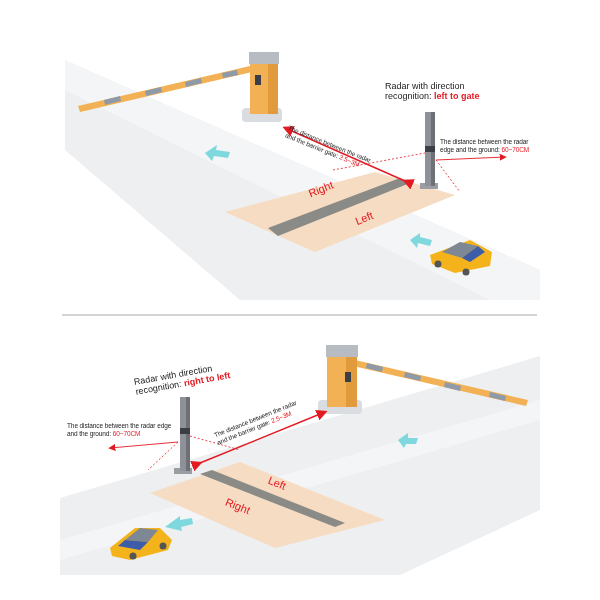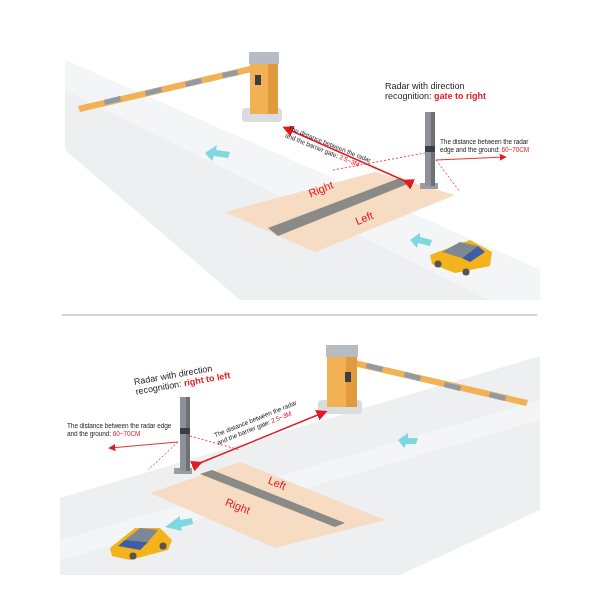--- a/index.html
+++ b/index.html
@@ -108,21 +108,21 @@
       <polygon points="125,540 140,528 158,530 148,542" fill="#7d8894"></polygon>
       <polygon points="118,546 125,540 148,542 140,550" fill="#3d5da8"></polygon>
       <circle cx="133" cy="556" r="3.5" fill="#555"></circle>
       <circle cx="163" cy="546" r="3.5" fill="#555"></circle>
     </g>
   </g>
 </svg>
 
 <div class="lbl cap" style="left:385px;top:81px;">
   <div>Radar with direction</div>
-  <div><span>recognition: </span><span class="red" style="font-weight:bold">gate to right</span></div>
+  <div><span>recognition: </span><span class="red" style="font-weight:bold">left to gate</span></div>
 </div>
 
 <div class="lbl small" style="left:290px;top:124px;transform:rotate(22deg);transform-origin:left top;">
   <div>The distance between the radar</div>
   <div><span>and the barrier gate: </span><span class="red">2.5~3M</span></div>
 </div>
 
 <div class="lbl small" style="left:440px;top:138px;">
   <div>The distance between the radar</div>
   <div><span>edge and the ground: </span><span class="red">60~70CM</span></div>

